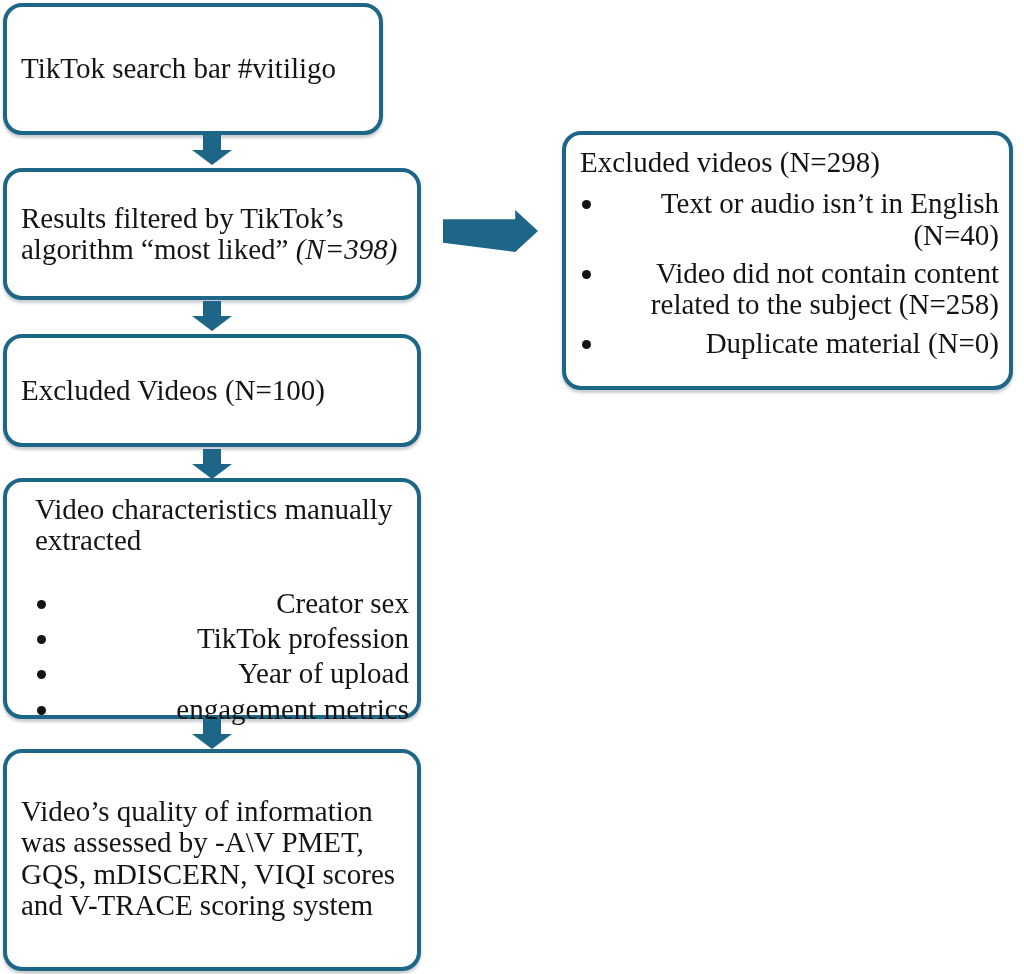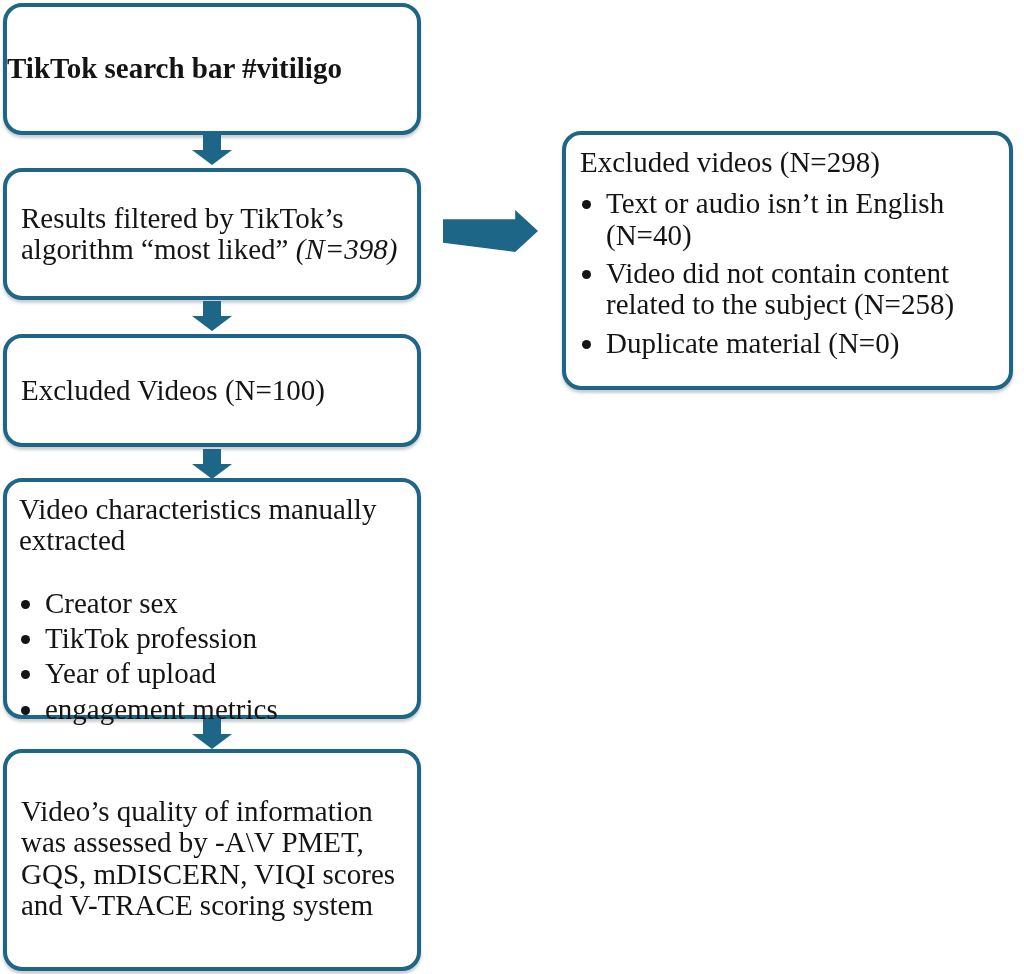--- a/index.html
+++ b/index.html
@@ -16,29 +16,29 @@
     position: absolute;
     box-sizing: border-box;
     background: #ffffff;
     border: 4px solid var(--accent, #1e6687);
     border-radius: 19px;
     font-size: 29px;
     line-height: 1.08;
     box-shadow: 0 3px 3px rgba(100, 112, 120, 0.35);
   }
   .vcenter { display: flex; flex-direction: column; justify-content: center; }
-  #box-search          { left: 3px;   top: 3px;   width: 418px; height: 132px; padding: 6px 10px 6px 0; font-weight: bold; }
+  #box-search          { left: 3px;   top: 3px;   width: 380px; height: 132px; padding: 6px 10px 6px 14px; }
   #box-filtered        { left: 3px;   top: 168px; width: 418px; height: 132px; padding: 6px 6px 6px 14px; }
   #box-included        { left: 3px;   top: 334px; width: 418px; height: 113px; padding: 6px 10px 6px 14px; }
-  #box-characteristics { left: 3px;   top: 478px; width: 418px; height: 241px; padding: 12px 8px 6px 12px; }
+  #box-characteristics { left: 3px;   top: 478px; width: 418px; height: 241px; padding: 12px 8px 6px 28px; }
   #box-quality         { left: 3px;   top: 749px; width: 418px; height: 222px; padding: 6px 6px 9px 14px; }
   #box-excluded        { left: 562px; top: 131px; width: 451px; height: 259px; padding: 12px 10px 6px 14px; }
 
   ul.bullets { margin: 10px 0 0 0; padding: 0 0 0 26px; list-style: disc; }
-  ul.bullets li { margin: 0 0 7px 0; }
+  ul.bullets li { margin: 0 0 7px 0; text-align: right; }
   #box-characteristics ul.bullets { margin-top: 31px; }
   #box-characteristics ul.bullets li { margin-bottom: 4px; }
 
   .italic { font-style: italic; }
 
   .arrow { position: absolute; background: var(--accent, #1e6687); }
   .down-arrow {
     left: 192px; width: 40px; height: 30px;
     clip-path: polygon(27.5% 0, 72.5% 0, 72.5% 50%, 100% 50%, 50% 100%, 0 50%, 27.5% 50%);
   }

